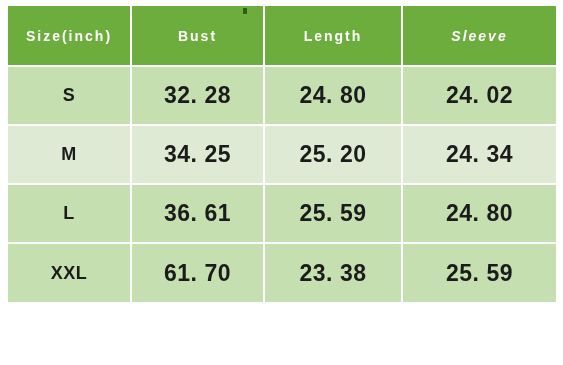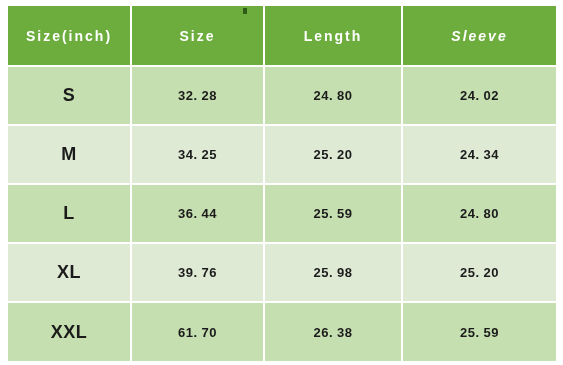--- a/index.html
+++ b/index.html
@@ -44,21 +44,21 @@
     text-align: center;
     vertical-align: middle;
     border-right: 2px solid #ffffff;
     padding: 7px;
     box-sizing: border-box;
   }
   thead th:last-child { border-right: none; font-style: italic; }
 
   tbody td {
     height: 59px;
-    font-size: 13px;
+    font-size: 23px;
     font-weight: bold;
     color: #1b1b1b;
     text-align: center;
     vertical-align: middle;
     border-right: 2px solid #ffffff;
     border-top: 2px solid #ffffff;
     padding: 0;
     box-sizing: border-box;
     letter-spacing: 0.5px;
   }
@@ -89,52 +89,46 @@
     <colgroup>
       <col class="c-size">
       <col class="c-bust">
       <col class="c-length">
       <col class="c-sleeve">
     </colgroup>
 
     <thead>
       <tr>
         <th>Size(inch)</th>
-        <th>Size</th>
+        <th>Bust</th>
         <th>Length</th>
         <th>Sleeve</th>
       </tr>
     </thead>
 
     <tbody>
       <tr class="row-dark">
         <td class="size-label">S</td>
         <td>32. 28</td>
         <td>24. 80</td>
         <td>24. 02</td>
       </tr>
       <tr class="row-light">
         <td class="size-label">M</td>
         <td>34. 25</td>
         <td>25. 20</td>
         <td>24. 34</td>
       </tr>
       <tr class="row-dark">
         <td class="size-label">L</td>
-        <td>36. 44</td>
+        <td>36. 61</td>
         <td>25. 59</td>
         <td>24. 80</td>
-      </tr>
-      <tr class="row-light">
-        <td class="size-label">XL</td>
-        <td>39. 76</td>
-        <td>25. 98</td>
-        <td>25. 20</td>
       </tr>
       <tr class="row-dark">
         <td class="size-label">XXL</td>
         <td>61. 70</td>
-        <td>26. 38</td>
+        <td>23. 38</td>
         <td>25. 59</td>
       </tr>
     </tbody>
   </table>
 </div>
 
 </body></html>

